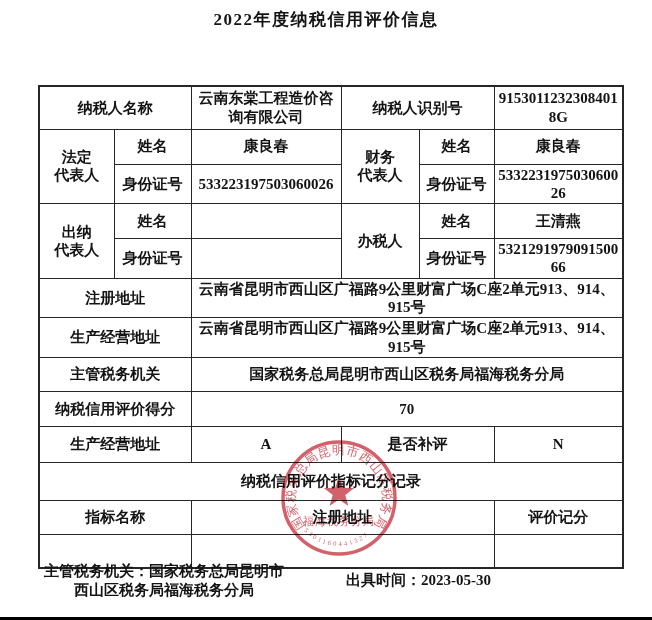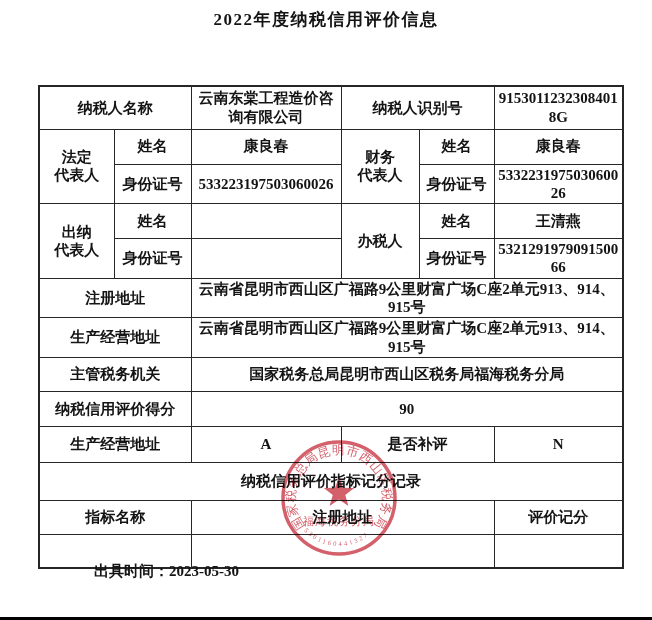--- a/index.html
+++ b/index.html
@@ -112,21 +112,21 @@
     <tr style="height:39px">
       <td colspan="2">生产经营地址</td>
       <td colspan="4">云南省昆明市西山区广福路9公里财富广场C座2单元913、914、915号</td>
     </tr>
     <tr style="height:34px">
       <td colspan="2">主管税务机关</td>
       <td colspan="4">国家税务总局昆明市西山区税务局福海税务分局</td>
     </tr>
     <tr style="height:35px">
       <td colspan="2">纳税信用评价得分</td>
-      <td colspan="4">90</td>
+      <td colspan="4">70</td>
     </tr>
     <tr style="height:36px">
       <td colspan="2">生产经营地址</td>
       <td>A</td>
       <td colspan="2">是否补评</td>
       <td>N</td>
     </tr>
     <tr style="height:38px">
       <td colspan="6">纳税信用评价指标记分记录</td>
     </tr>
@@ -155,18 +155,19 @@
     </text>
     <polygon points="0,-21 3.88,-10.34 15.22,-9.94 6.28,-2.96 9.4,7.94 0,1.6 -9.4,7.94 -6.28,-2.96 -15.22,-9.94 -3.88,-10.34"></polygon>
     <text x="0" y="27" text-anchor="middle" font-size="11" letter-spacing="1">福海税务分局</text>
     <text font-size="6.5">
       <textPath href="#codePath" textLength="70" lengthAdjust="spacing">5301160441327</textPath>
     </text>
   </svg>
 </div>
 
 <div class="footer">
+  <div class="footer-left">主管税务机关：国家税务总局昆明市西山区税务局福海税务分局</div>
   <div class="footer-right">
     <span>出具时间：</span><span>2023-05-30</span>
   </div>
 </div>
 
 <div class="bottom-edge"></div>
 
 </body></html>

